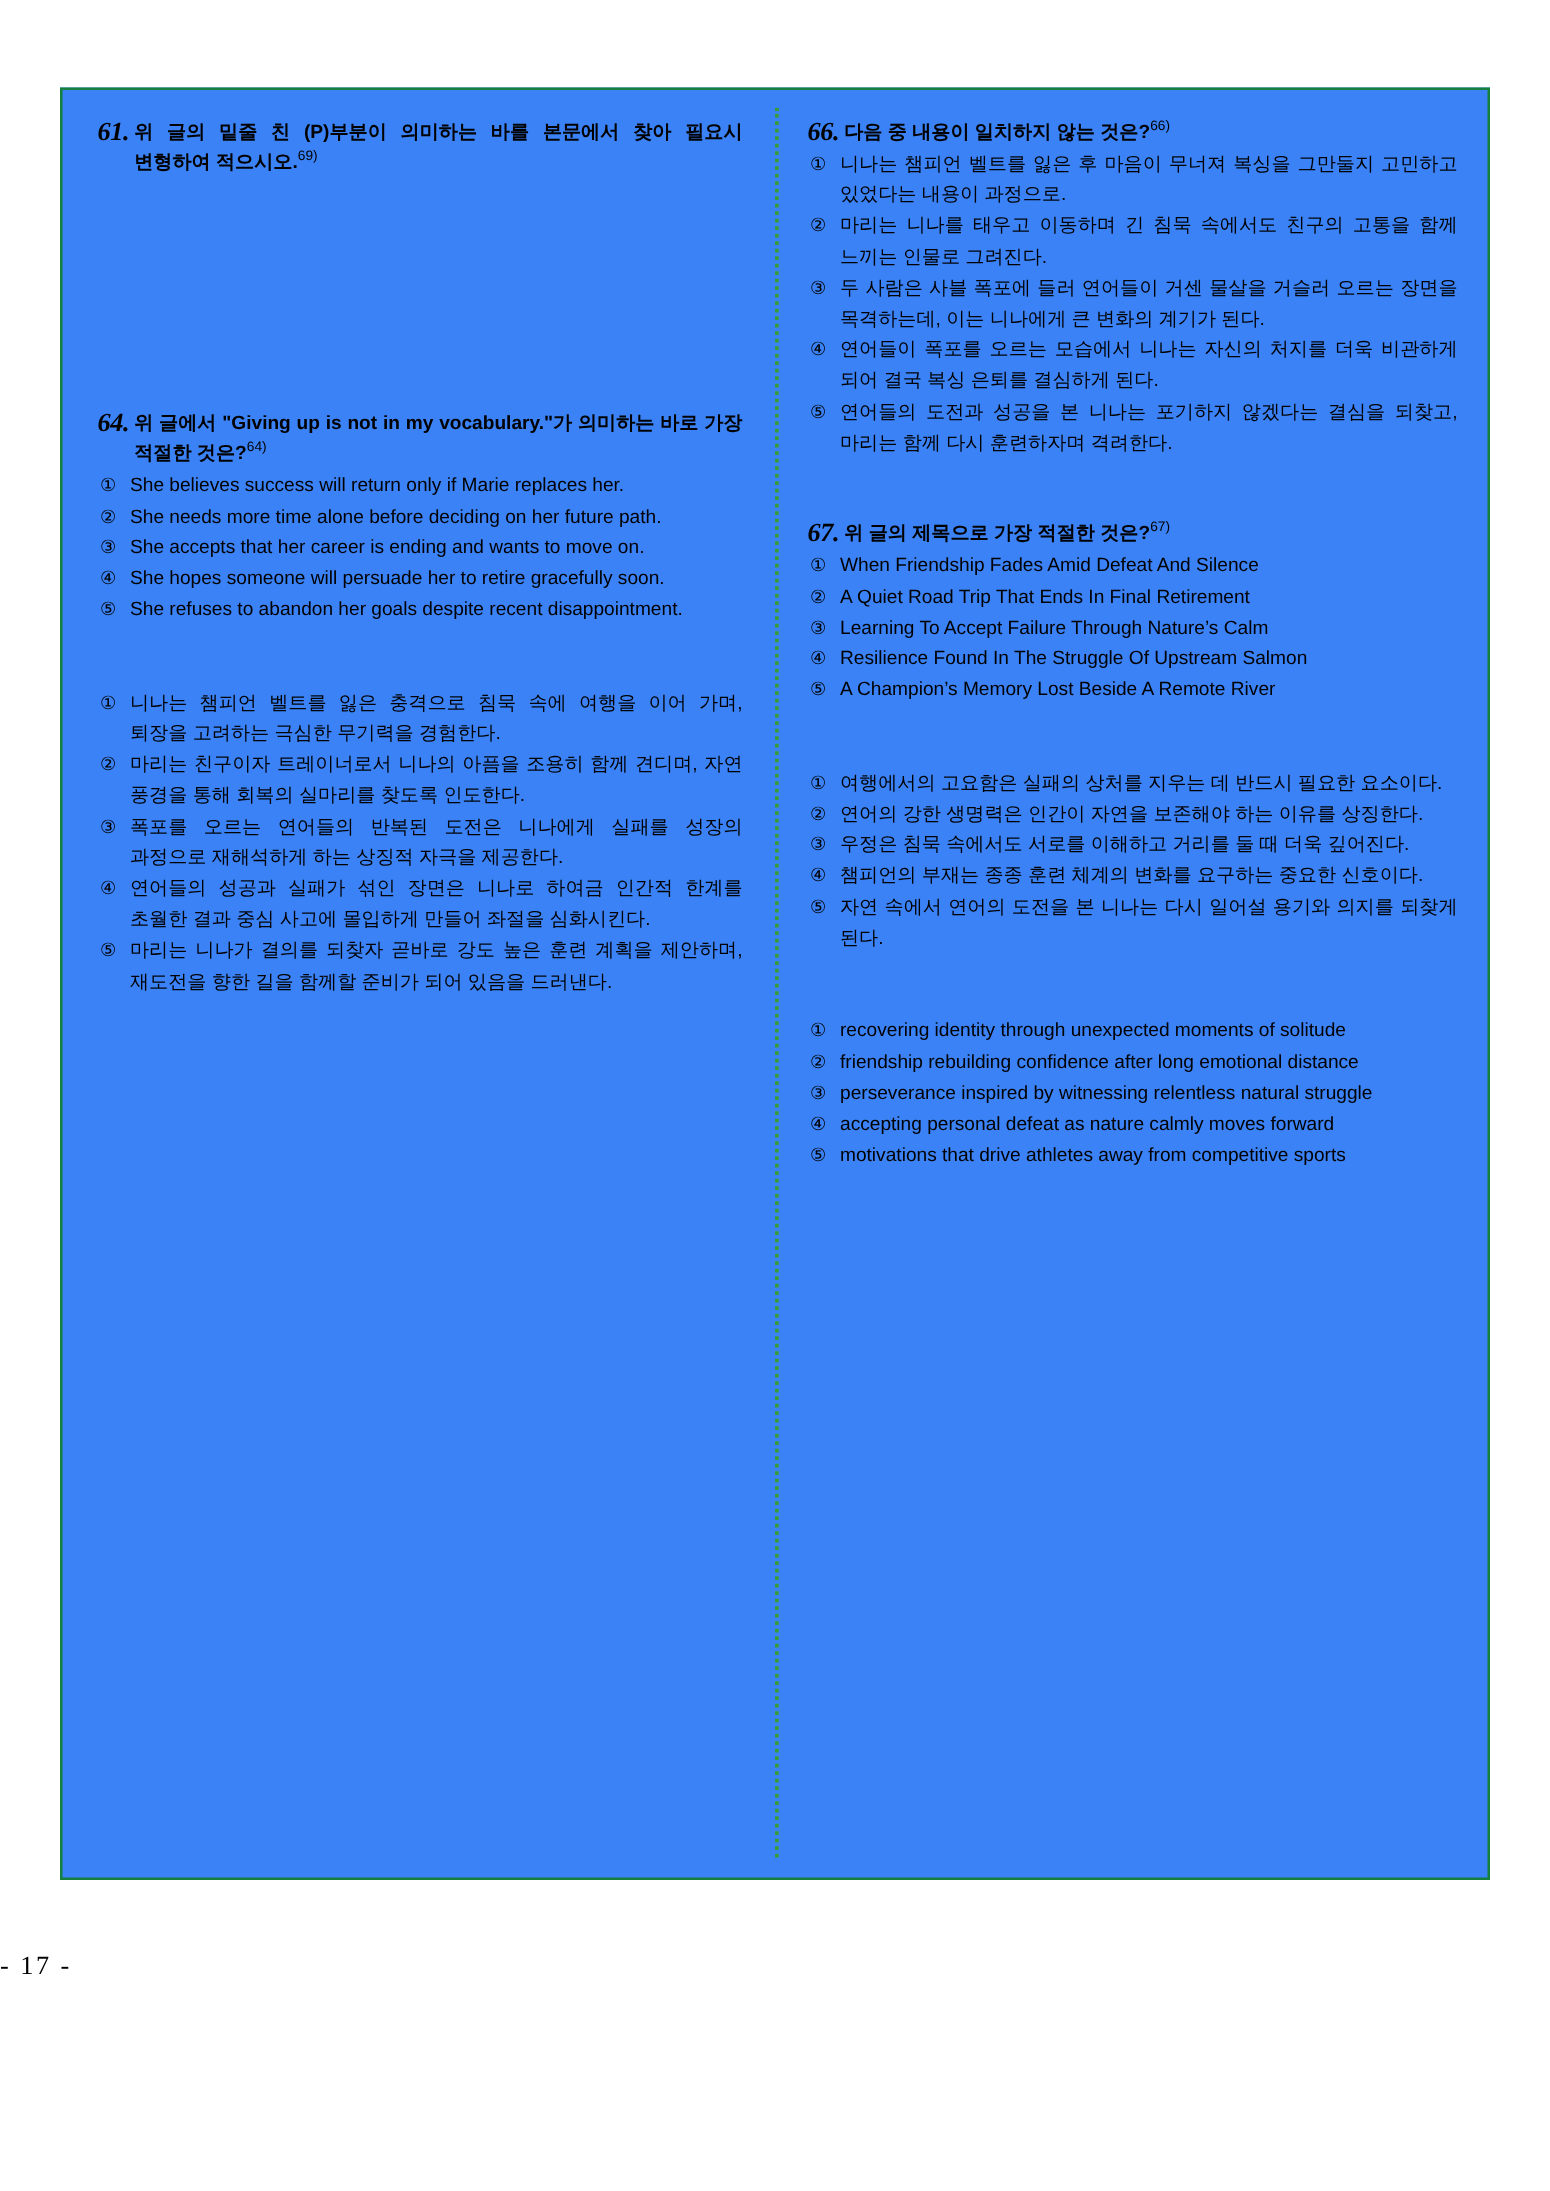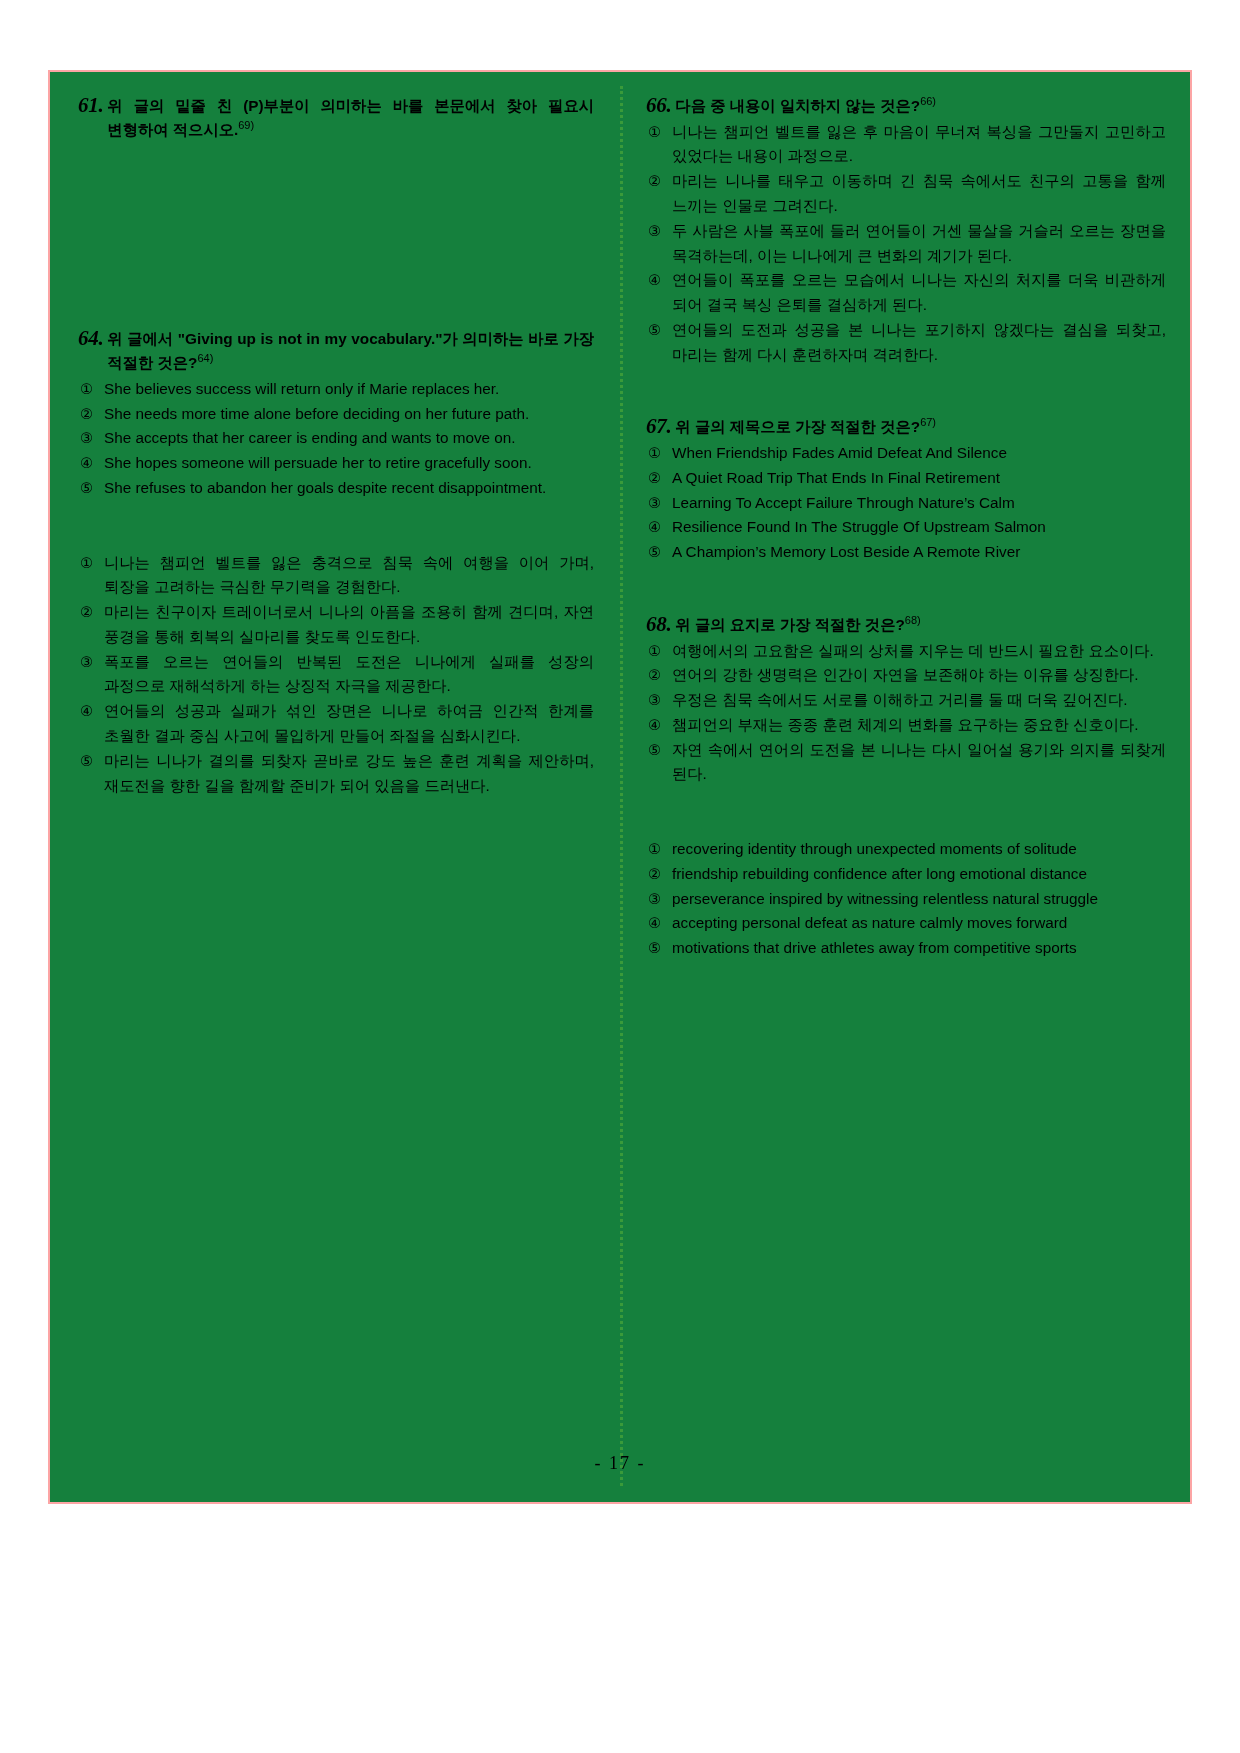--- a/index.html
+++ b/index.html
@@ -16,22 +16,22 @@
     color: #000000;
   }
 
   
   .page-frame {
     position: absolute;
     left: 48px;
     top: 70px;
     width: 1144px;
     height: 1434px;
-    border: 2px solid #fca5a5;
-    background: #15803d;
+    border: 2px solid #15803d;
+    background: #3b82f6;
   }
 
   .page-inner {
     position: absolute;
     left: 0; top: 0; right: 0; bottom: 0;
     display: flex;
     flex-direction: row;
     padding: 22px 14px 10px 14px;
   }
 
@@ -119,23 +119,23 @@
 
   
   .gap-xl { height: 62px; }
   .gap-lg { height: 48px; }
 
   
   .page-number {
     position: absolute;
     left: 0;
     right: 0;
-    top: 1453px;
-    text-align: center;
-    font-size: 18px;
+    top: 1560px;
+    text-align: left;
+    font-size: 21px;
     font-family: "Liberation Serif", "DejaVu Serif", serif;
     letter-spacing: 2px;
   }
 </style>
 </head>
 <body>
 
 <div class="page-frame">
   <div class="page-inner">
 
@@ -268,24 +268,20 @@
           </div>
           <div class="choice en">
             <span class="marker">⑤</span>
             <span class="ctext">A Champion’s Memory Lost Beside A Remote River</span>
           </div>
         </div>
       </div>
       <div class="gap-lg"></div>
 
       <div class="question">
-        <div class="q-head">
-          <span class="q-num">68.</span>
-          <span class="q-stem"><span>위 글의 요지로 가장 적절한 것은?</span><span class="sup">68)</span></span>
-        </div>
         <div class="choices">
           <div class="choice">
             <span class="marker">①</span>
             <span class="ctext">여행에서의 고요함은 실패의 상처를 지우는 데 반드시 필요한 요소이다.</span>
           </div>
           <div class="choice">
             <span class="marker">②</span>
             <span class="ctext">연어의 강한 생명력은 인간이 자연을 보존해야 하는 이유를 상징한다.</span>
           </div>
           <div class="choice">

